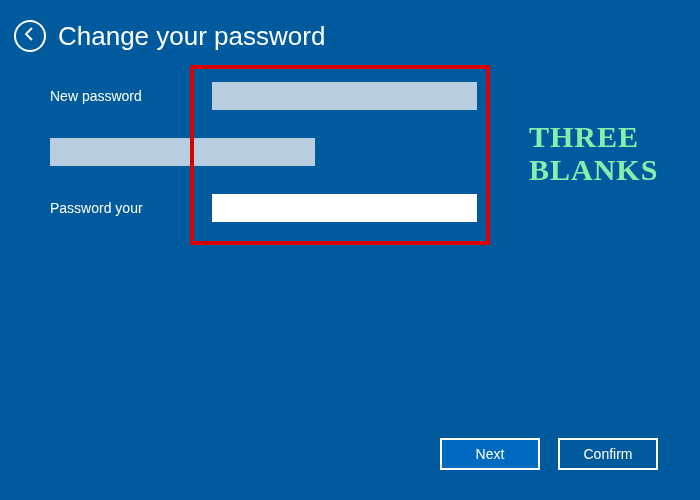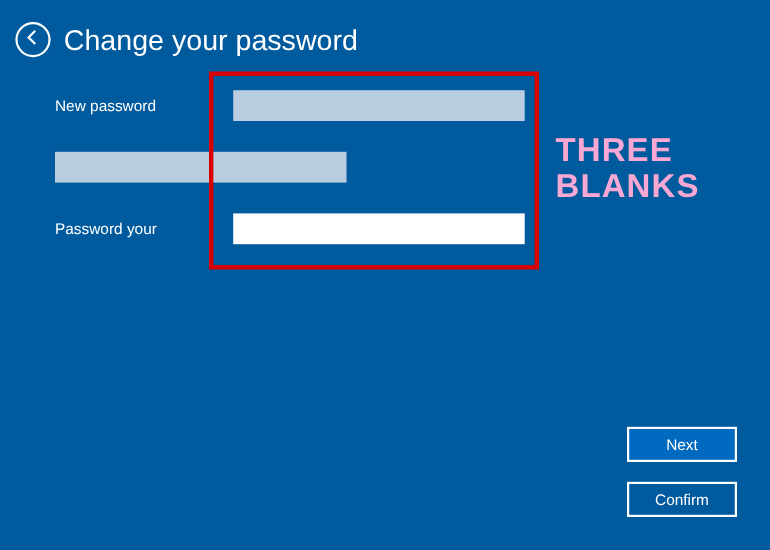--- a/index.html
+++ b/index.html
@@ -74,36 +74,35 @@
       position: absolute;
       left: 190px;
       top: 65px;
       width: 300px;
       height: 180px;
       border: 4px solid #d80000;
       pointer-events: none;
     }
     .annotation-text {
       position: absolute;
-      left: 505px;
+      left: 529px;
       top: 120px;
-      color: #f9a8d4;
+      color: #86efac;
       font-weight: 900;
       font-size: 30px;
       line-height: 1.1;
-      font-family: Liberation Sans, sans-serif;
+      font-family: Liberation Serif, serif;
       letter-spacing: 1px;
     }
     .button-bar {
       position: absolute;
       bottom: 30px;
-      right: 30px;
+      right: 42px;
       display: flex;
       gap: 18px;
-      flex-direction: column;
     }
     .btn {
       min-width: 100px;
       height: 32px;
       border: 2px solid #ffffff;
       background: transparent;
       color: #ffffff;
       font-size: 14px;
       font-family: inherit;
       cursor: pointer;

